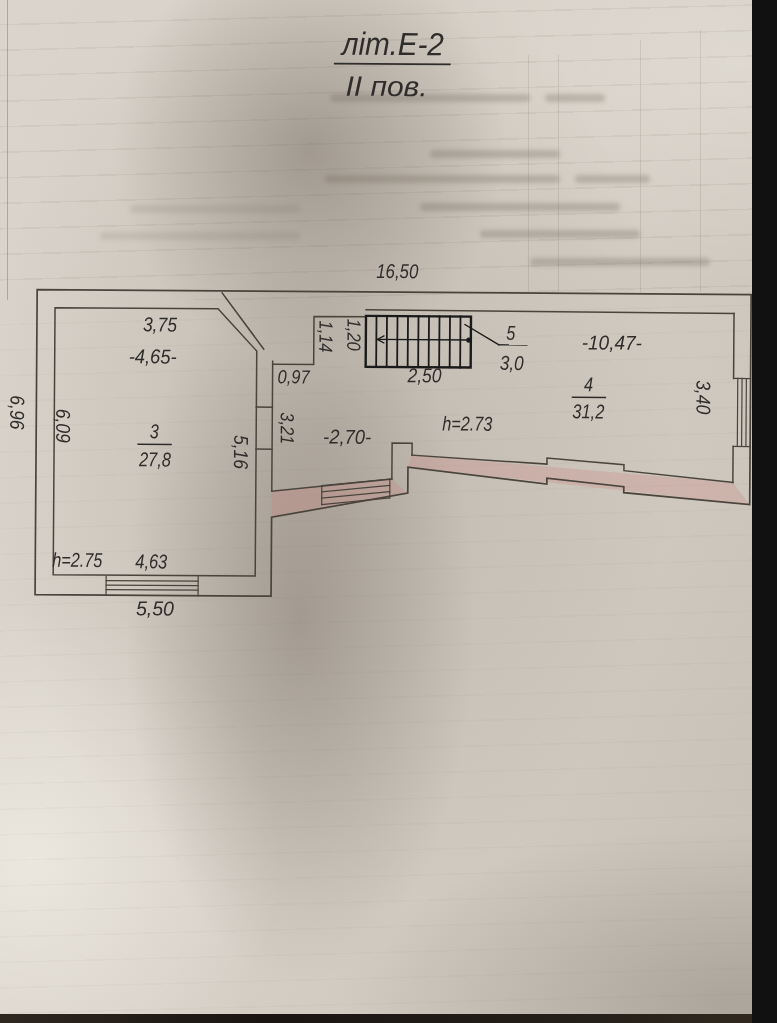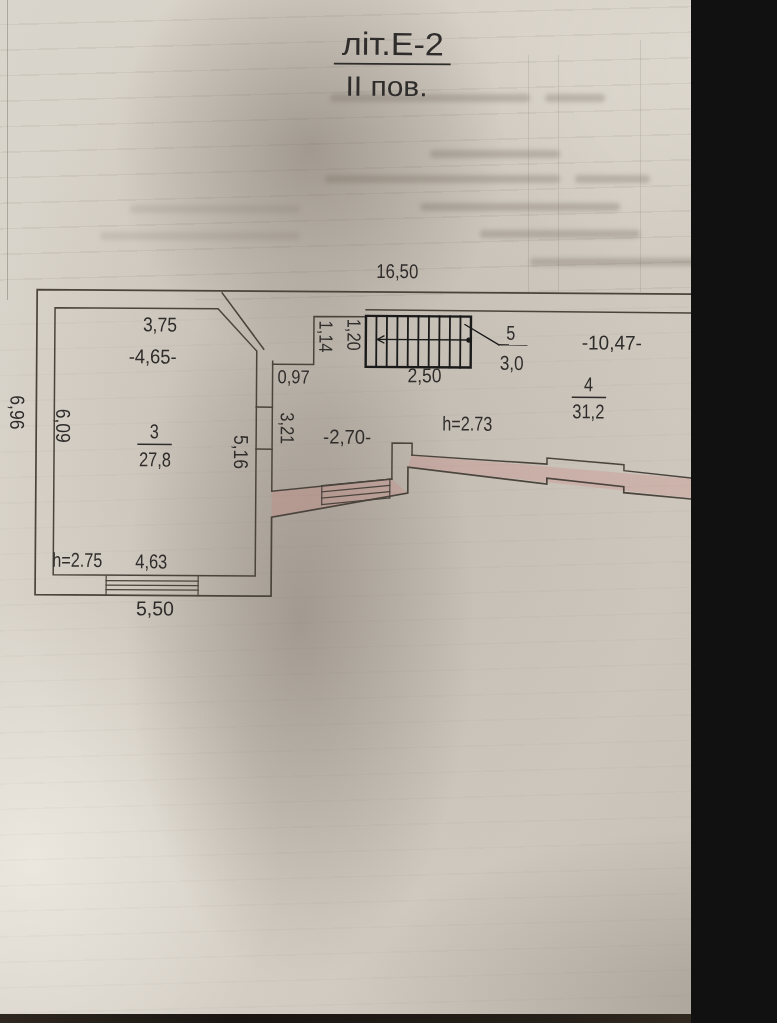--- a/index.html
+++ b/index.html
@@ -1,17 +1,17 @@
 <!DOCTYPE html>
 <html><head>
 <meta charset="utf-8">
 <style>
   html,body{margin:0;padding:0;background:#111;}
-  #shot{position:relative;width:691px;height:1023px;overflow:hidden;
-        font-family:"Liberation Sans",sans-serif;}
+  #shot{position:relative;width:752px;height:1023px;overflow:hidden;
+        font-family:"Liberation Sans",sans-serif;font-style:italic;}
   
   #paper{position:absolute;inset:0;
     background-color:#d2ccc3;
     background-image:
       radial-gradient(280px 300px at 310px 150px, rgba(60,48,38,.30), rgba(60,48,38,0) 70%),
       radial-gradient(250px 520px at 300px 620px, rgba(60,48,38,.27), rgba(60,48,38,0) 70%),
       radial-gradient(480px 680px at 330px 430px, rgba(80,66,52,.17), rgba(80,66,52,0) 72%),
       radial-gradient(360px 380px at 30px 860px, rgba(255,252,244,.50), rgba(255,252,244,0) 70%),
       radial-gradient(520px 230px at 730px 1000px, rgba(100,93,84,.28), rgba(100,93,84,0) 75%),
       radial-gradient(420px 300px at 740px 60px, rgba(255,252,243,.30), rgba(255,252,243,0) 75%),

